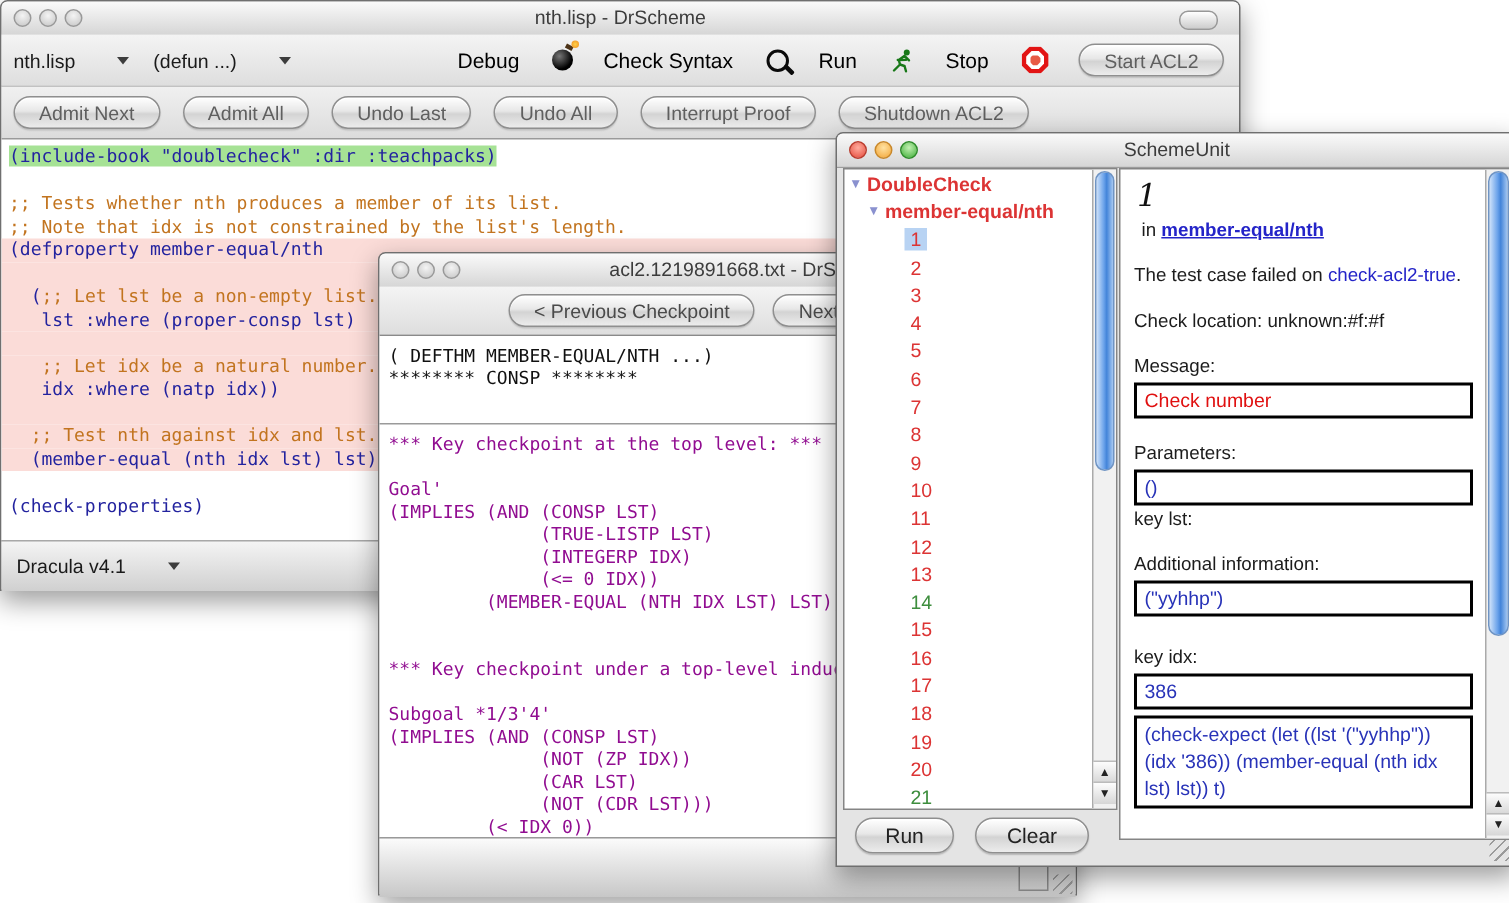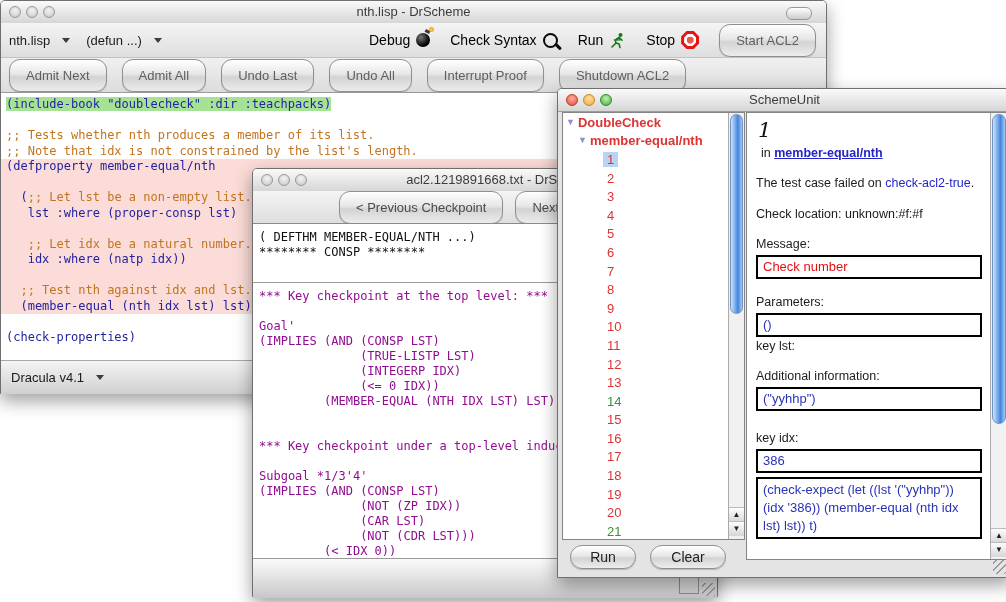--- a/index.html
+++ b/index.html
@@ -13,37 +13,37 @@
   .titlebar .title{position:absolute;left:0;right:0;top:3px;text-align:center;
             font-size:13px;color:#3c3c3c;pointer-events:none;}
   .dots{position:absolute;left:8px;top:5px;display:flex;gap:5px;}
   .dot{width:12px;height:12px;border-radius:50%;box-sizing:border-box;}
   .dot.inactive{background:radial-gradient(circle at 50% 35%,#f4f4f4,#c4c4c4);border:1px solid #999;}
   .dot.red{background:radial-gradient(circle at 50% 35%,#ffab9d,#e44b3c);border:1px solid #b93c2e;}
   .dot.yellow{background:radial-gradient(circle at 50% 35%,#ffe2a2,#f3a536);border:1px solid #c8882b;}
   .dot.green{background:radial-gradient(circle at 50% 35%,#c2f0b2,#3eae37);border:1px solid #2f8c2b;}
   .oval{position:absolute;right:14px;top:6px;width:24px;height:11px;border:1px solid #989898;
         border-radius:6px;background:linear-gradient(#fff,#ccc);}
-  .aqua-btn{height:33px;border-radius:11px;border:1px solid #8f8f8f;
+  .aqua-btn{height:22px;border-radius:11px;border:1px solid #8f8f8f;
         background:linear-gradient(#ffffff,#e7e7e7 45%,#d3d3d3 55%,#ececec);
         font-family:"Liberation Sans",sans-serif;font-size:13px;color:#5f5f5f;
         padding:0 16px;box-shadow:inset 0 1px 0 #fff, 0 1px 1px rgba(0,0,0,.15);white-space:nowrap;}
   .tri{display:inline-block;margin-left:6px;width:0;height:0;border-left:4px solid transparent;
        border-right:4px solid transparent;border-top:5px solid #3c3c3c;}
   .grip{background:repeating-linear-gradient(135deg,transparent 0 2px,#9a9a9a 2px 3px,transparent 3px 5px);}
 
   
   #win-main{left:0;top:0;width:827px;height:394px;z-index:1;}
   .nav-row{position:absolute;left:0;right:0;top:22px;height:34px;
            background:linear-gradient(#f4f4f4,#dedede);}
   .nav-left{position:absolute;left:8px;top:0;height:100%;display:flex;align-items:center;gap:16px;
             font-size:13px;color:#1a1a1a;}
   .nav-right{position:absolute;right:10px;top:0;height:100%;display:flex;align-items:center;gap:20px;
              font-size:14px;color:#000;}
-  .navitem{display:flex;align-items:center;gap:6px;cursor:default;}
+  .navitem{display:flex;align-items:center;gap:22px;cursor:default;}
   .btn-row{position:absolute;left:0;right:0;top:56px;height:35px;border-top:1px solid #c2c2c2;
            background:linear-gradient(#f0f0f0,#dcdcdc);display:flex;align-items:center;gap:15px;
            padding-left:8px;box-sizing:border-box;}
   .editor{position:absolute;left:0;right:0;top:91px;height:268px;background:#fff;
           border-top:1px solid #9a9a9a;font-family:"DejaVu Sans Mono",monospace;font-size:12px;
           color:var(--code-navy,#23239f);padding:4px 0 0 5px;overflow:hidden;box-sizing:border-box;}
   .ed-line{height:15.5px;line-height:15.5px;white-space:pre;}
   .ed-line.pink{background:var(--hl-pink,#fbdcd8);margin-left:-5px;padding-left:5px;}
   .hl-green{background:var(--hl-green,#a6e295);}
   .seg-comment{color:var(--comment-orange,#c2741f);}

